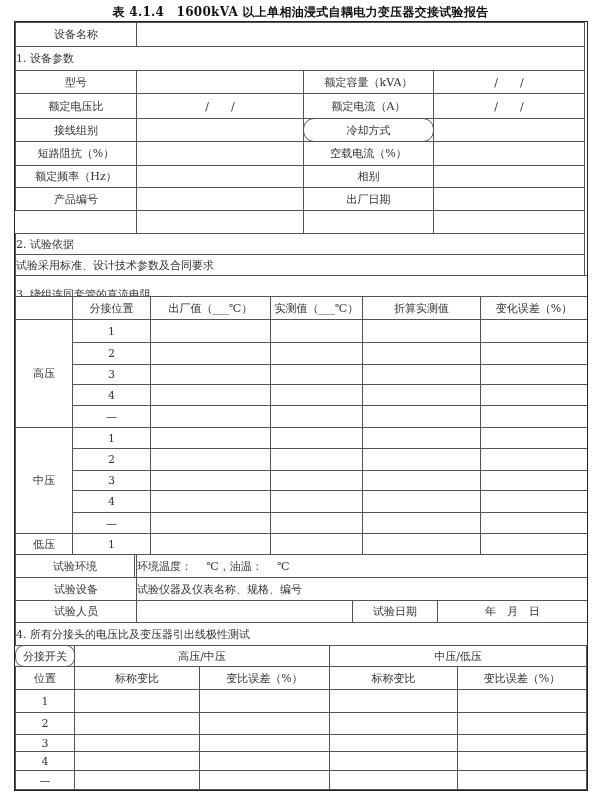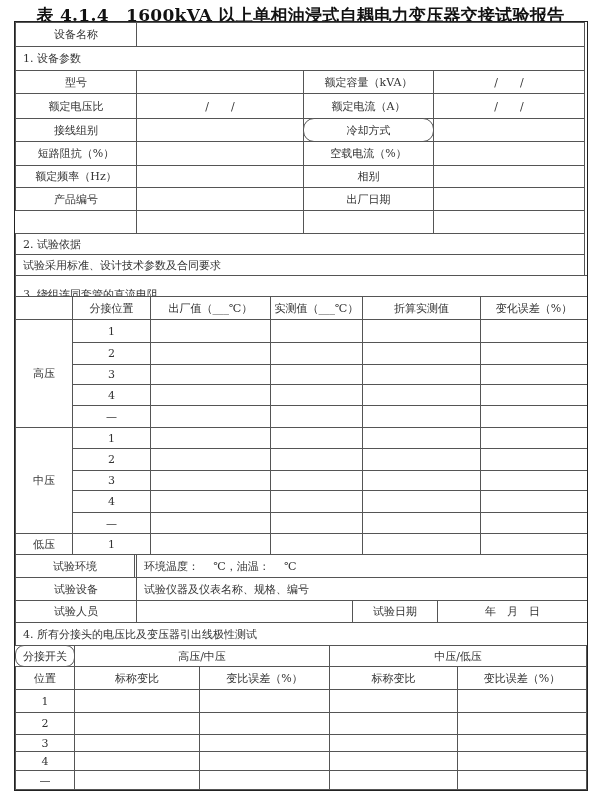--- a/index.html
+++ b/index.html
@@ -1,23 +1,23 @@
 <!DOCTYPE html>
 <html><head>
 <meta charset="utf-8">
 <style>
   html, body { margin:0; padding:0; background:#ffffff; }
   body { width:601px; height:800px; position:relative; overflow:hidden;
          font-family:"DejaVu Serif", "Liberation Serif", serif; color:#2a2a2a; }
   .title { position:absolute; top:4px; left:0; width:601px; text-align:center;
-           font-size:17px; font-weight:bold; color:#111; letter-spacing:0.3px; }
+           font-size:12px; font-weight:bold; color:#111; letter-spacing:0.3px; }
   .c { position:absolute; box-sizing:border-box; border:1px solid #555;
        display:flex; align-items:center; justify-content:center;
        font-size:11px; color:#333; background:#fff; }
-  .c.l { justify-content:flex-start; padding-left:7px; }
+  .c.l { justify-content:flex-start; }
   .frame { position:absolute; box-sizing:border-box; border:1.5px solid #222; pointer-events:none; }
 </style>
 </head>
 <body>
 
 <div class="title">表 4.1.4　1600kVA 以上单相油浸式自耦电力变压器交接试验报告</div>
 
 <div id="form">
     <div class="c" style="left: 15px; top: 22px; width: 122px; height: 25px;">设备名称</div>
     <div class="c" style="left: 136px; top: 22px; width: 449px; height: 25px;"></div>

